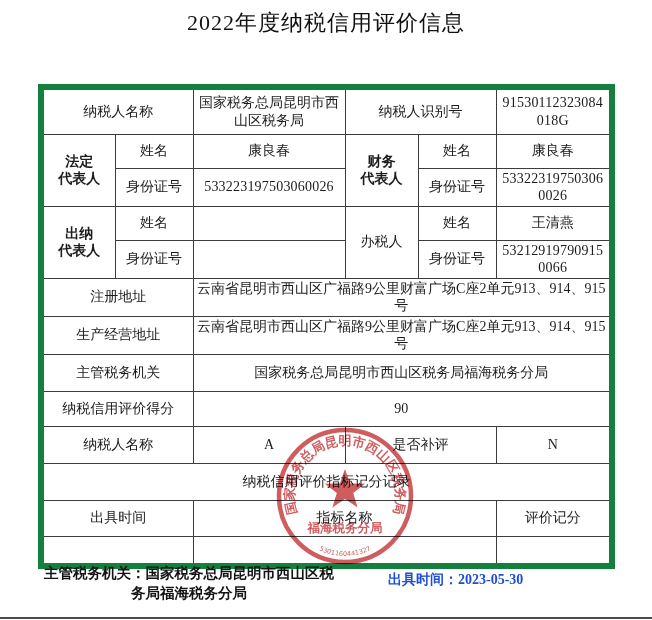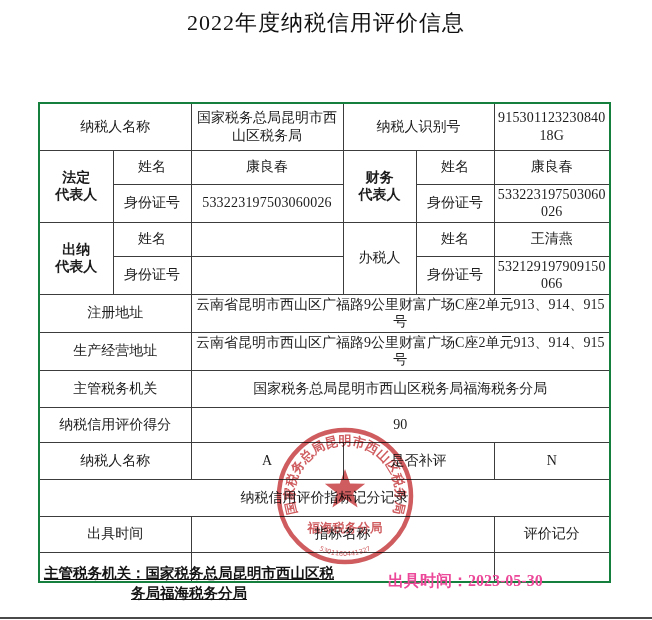--- a/index.html
+++ b/index.html
@@ -7,41 +7,40 @@
     width:652px;height:620px;background:#ffffff;position:relative;overflow:hidden;
     font-family:"Liberation Serif","DejaVu Serif",serif;color:#1c1c1c;
   }
   .page-title{
     position:absolute;top:8px;left:0;width:652px;text-align:center;
     font-size:22px;font-weight:400;letter-spacing:1px;color:#111;
   }
   .doc-table{
     position:absolute;left:38px;top:84px;width:571px;
     border-collapse:collapse;table-layout:fixed;
-    border:2px solid #15803d;
-    margin-top:18px;
+    border:6px solid #15803d;
   }
   .doc-table td{
     border:1px solid #3c3c3c;text-align:center;vertical-align:middle;
     padding:1px 3px;font-size:14px;line-height:1.25;overflow:hidden;color:#1c1c1c;
   }
   td.pre{white-space:pre-line;font-weight:bold;}
   td.num{font-size:14px;word-break:break-all;letter-spacing:0.2px;}
   tr.h47{height:47px} tr.h34{height:34px} tr.h37{height:37px}
   tr.h35{height:35px} tr.h36{height:36px} tr.h30{height:30px}
   .stamp{
     position:absolute;left:269px;top:420px;width:152px;height:152px;
     opacity:0.82;mix-blend-mode:multiply;pointer-events:none;
   }
   .footer-authority{
     position:absolute;left:40px;top:564px;width:298px;text-align:center;
-    font-size:14.5px;font-weight:600;color:#141414;line-height:1.35;text-decoration:underline;
+    font-size:14.5px;font-weight:600;color:#141414;line-height:1.35;
   }
   .footer-date{
-    position:absolute;left:388px;top:571px;font-size:16px;font-weight:600;color:#ec4899;
+    position:absolute;left:388px;top:571px;font-size:14px;font-weight:600;color:#1d4ed8;
   }
   .bottom-edge{
     position:absolute;left:0;top:617px;width:652px;height:2px;background:#4a4a4a;
   }
 </style>
 </head>
 <body>
 
 <div class="page-title">2022年度纳税信用评价信息</div>
 

